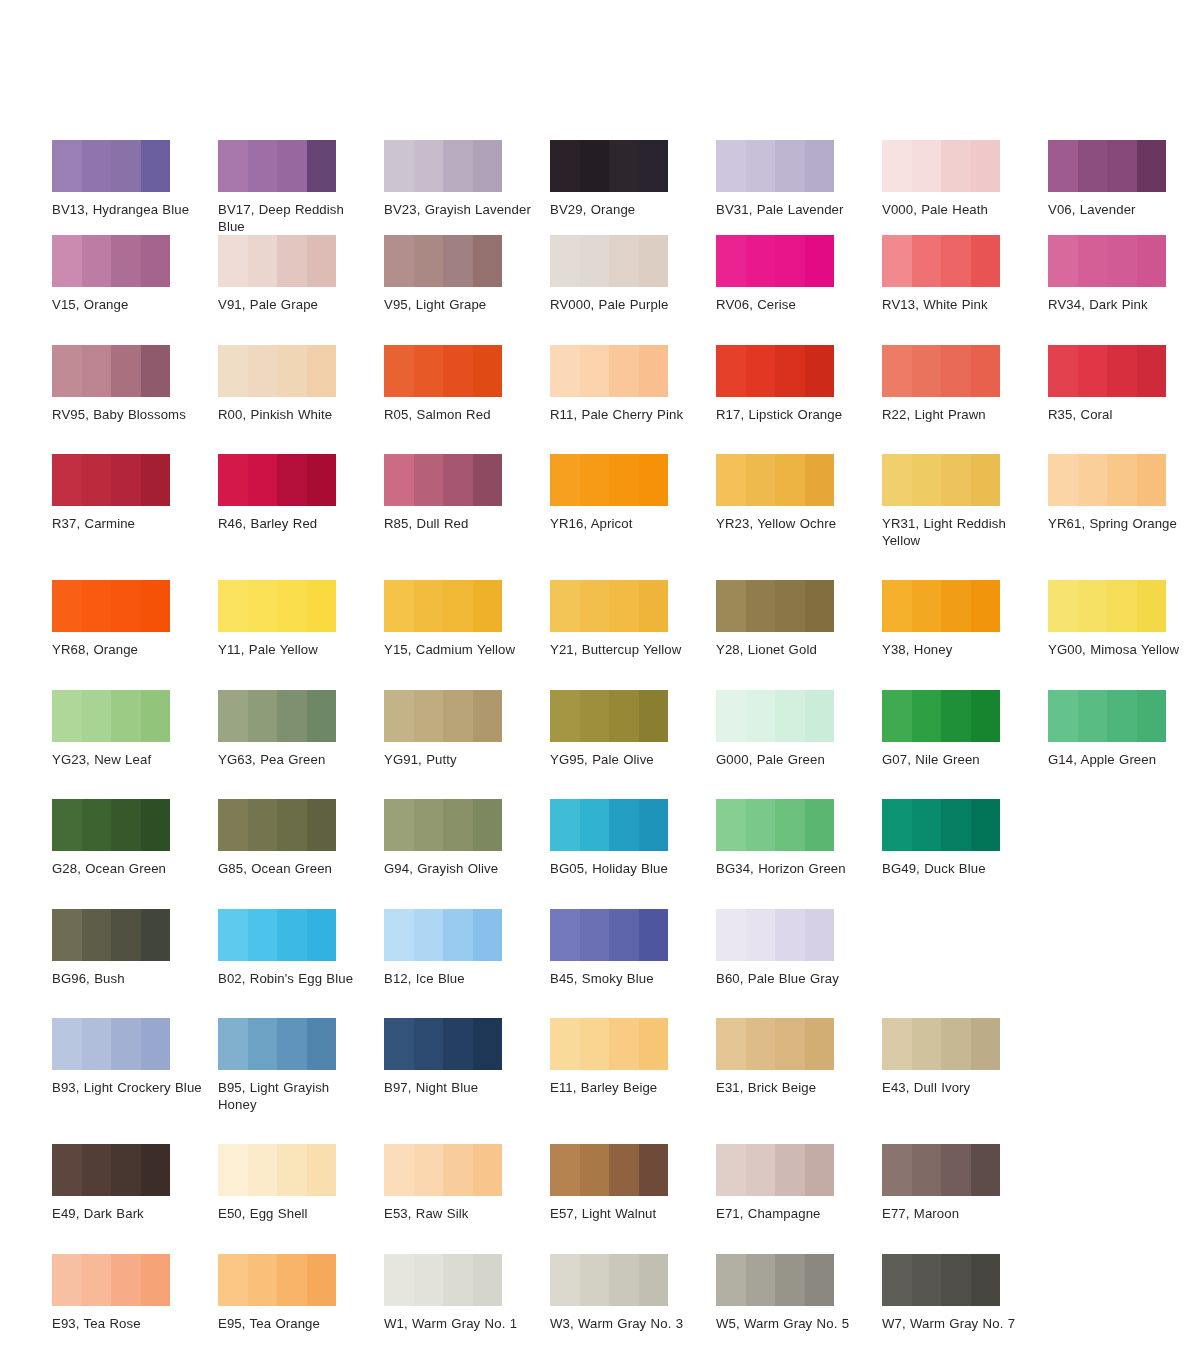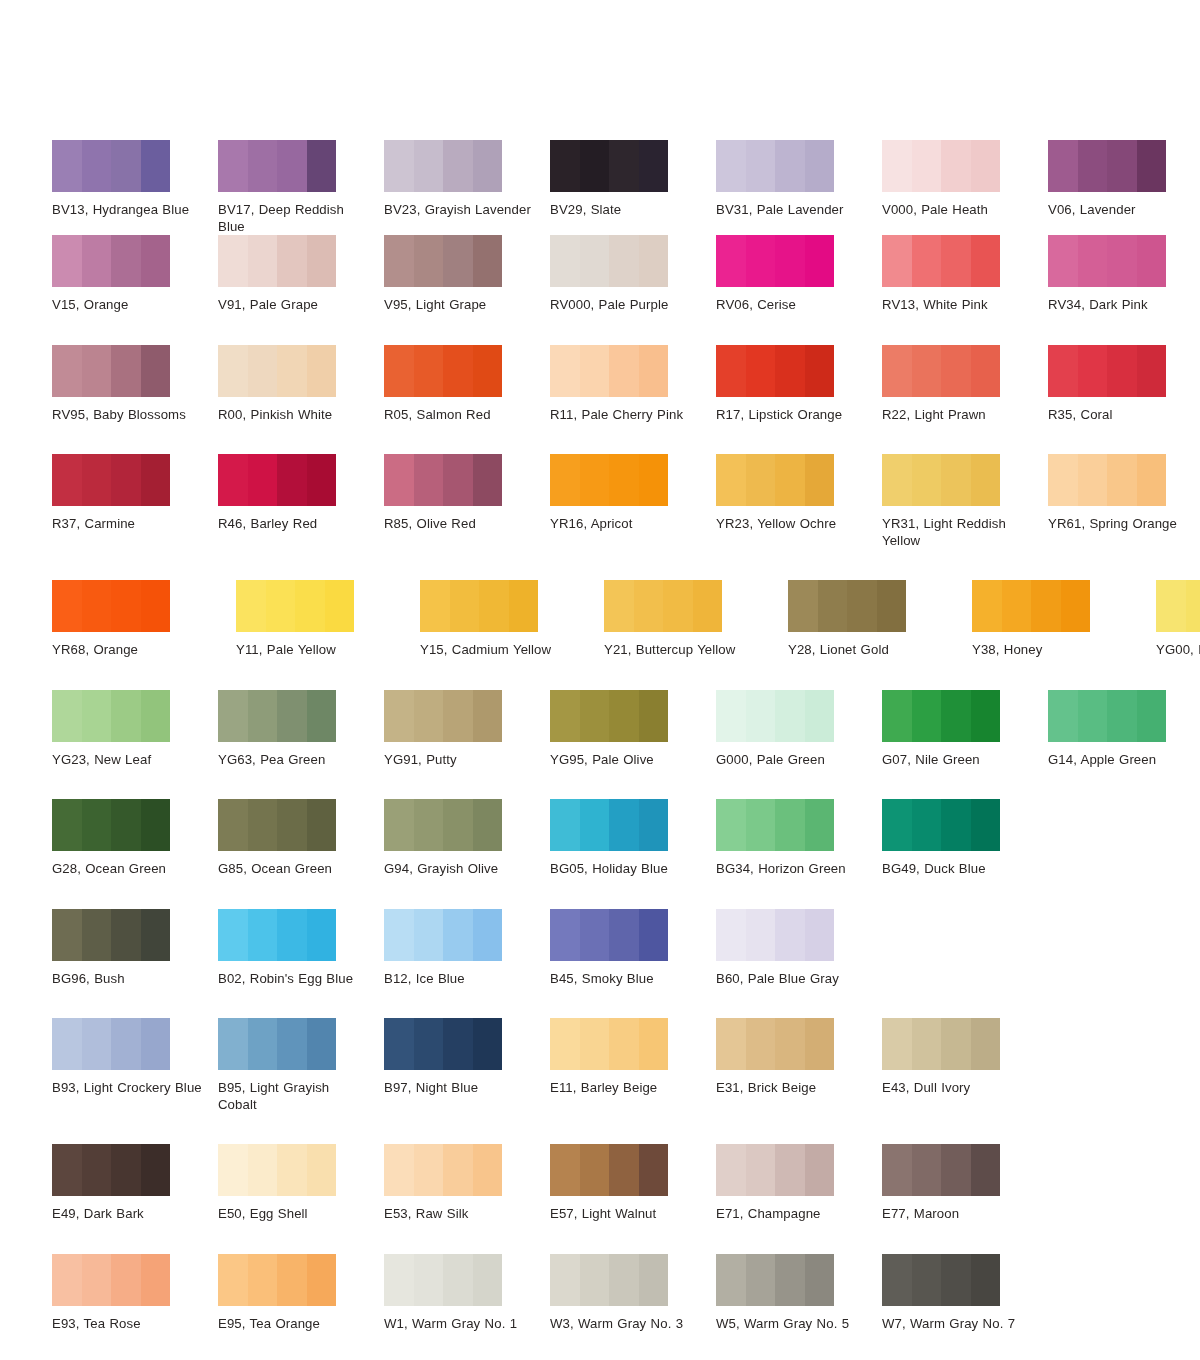--- a/index.html
+++ b/index.html
@@ -91,21 +91,21 @@
           </div>
           <div class="chip-label">BV23, Grayish Lavender</div>
         </div>
         <div class="swatch-cell">
           <div class="chip">
             <div class="band" style="background: rgb(42, 34, 40);"></div>
             <div class="band" style="background: rgb(36, 29, 36);"></div>
             <div class="band" style="background: rgb(46, 38, 45);"></div>
             <div class="band" style="background: rgb(42, 35, 48);"></div>
           </div>
-          <div class="chip-label">BV29, Slate</div>
+          <div class="chip-label">BV29, Orange</div>
         </div>
         <div class="swatch-cell">
           <div class="chip">
             <div class="band" style="background: rgb(205, 198, 220);"></div>
             <div class="band" style="background: rgb(200, 192, 216);"></div>
             <div class="band" style="background: rgb(189, 180, 208);"></div>
             <div class="band" style="background: rgb(181, 172, 202);"></div>
           </div>
           <div class="chip-label">BV31, Pale Lavender</div>
         </div>
@@ -277,21 +277,21 @@
           </div>
           <div class="chip-label">R46, Barley Red</div>
         </div>
         <div class="swatch-cell">
           <div class="chip">
             <div class="band" style="background: rgb(203, 108, 132);"></div>
             <div class="band" style="background: rgb(183, 96, 122);"></div>
             <div class="band" style="background: rgb(166, 86, 112);"></div>
             <div class="band" style="background: rgb(141, 74, 97);"></div>
           </div>
-          <div class="chip-label">R85, Olive Red</div>
+          <div class="chip-label">R85, Dull Red</div>
         </div>
         <div class="swatch-cell">
           <div class="chip">
             <div class="band" style="background: rgb(247, 159, 30);"></div>
             <div class="band" style="background: rgb(247, 154, 21);"></div>
             <div class="band" style="background: rgb(246, 150, 14);"></div>
             <div class="band" style="background: rgb(245, 146, 8);"></div>
           </div>
           <div class="chip-label">YR16, Apricot</div>
         </div>
@@ -316,21 +316,21 @@
         <div class="swatch-cell">
           <div class="chip">
             <div class="band" style="background: rgb(251, 213, 165);"></div>
             <div class="band" style="background: rgb(250, 207, 154);"></div>
             <div class="band" style="background: rgb(249, 199, 138);"></div>
             <div class="band" style="background: rgb(248, 191, 123);"></div>
           </div>
           <div class="chip-label">YR61, Spring Orange</div>
         </div>
       </div>
-      <div class="swatch-row" style="margin-bottom: 31px; gap: 18px;">
+      <div class="swatch-row" style="margin-bottom: 31px;">
         <div class="swatch-cell">
           <div class="chip">
             <div class="band" style="background: rgb(250, 95, 22);"></div>
             <div class="band" style="background: rgb(248, 90, 16);"></div>
             <div class="band" style="background: rgb(247, 86, 12);"></div>
             <div class="band" style="background: rgb(245, 82, 8);"></div>
           </div>
           <div class="chip-label">YR68, Orange</div>
         </div>
         <div class="swatch-cell">
@@ -566,21 +566,21 @@
           </div>
           <div class="chip-label">B93, Light Crockery Blue</div>
         </div>
         <div class="swatch-cell">
           <div class="chip">
             <div class="band" style="background: rgb(129, 176, 207);"></div>
             <div class="band" style="background: rgb(110, 162, 197);"></div>
             <div class="band" style="background: rgb(96, 148, 187);"></div>
             <div class="band" style="background: rgb(82, 133, 174);"></div>
           </div>
-          <div class="chip-label">B95, Light Grayish Cobalt</div>
+          <div class="chip-label">B95, Light Grayish Honey</div>
         </div>
         <div class="swatch-cell">
           <div class="chip">
             <div class="band" style="background: rgb(51, 83, 122);"></div>
             <div class="band" style="background: rgb(44, 74, 111);"></div>
             <div class="band" style="background: rgb(37, 63, 98);"></div>
             <div class="band" style="background: rgb(31, 55, 87);"></div>
           </div>
           <div class="chip-label">B97, Night Blue</div>
         </div>

